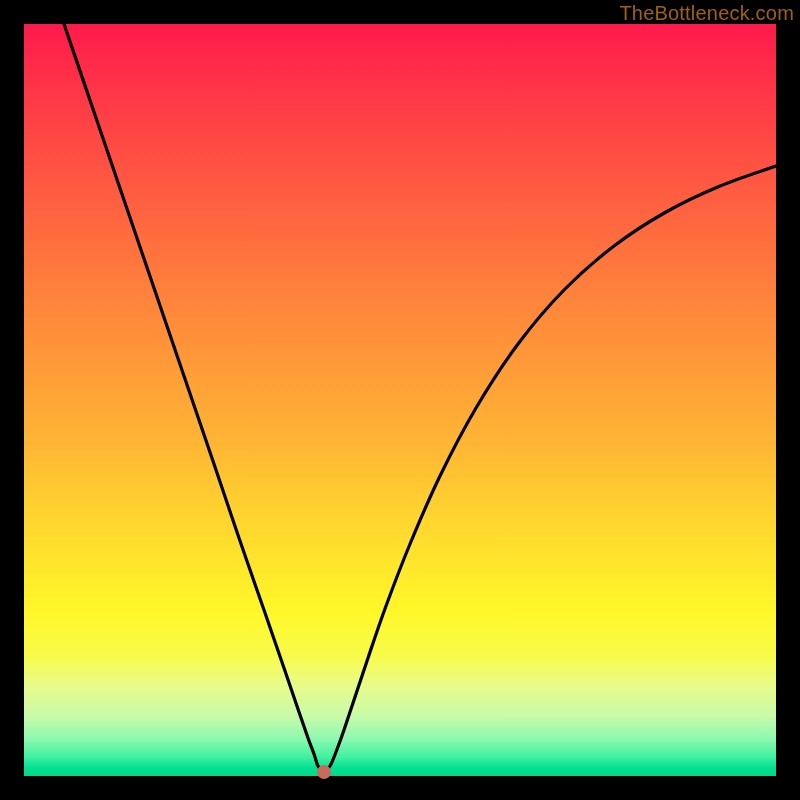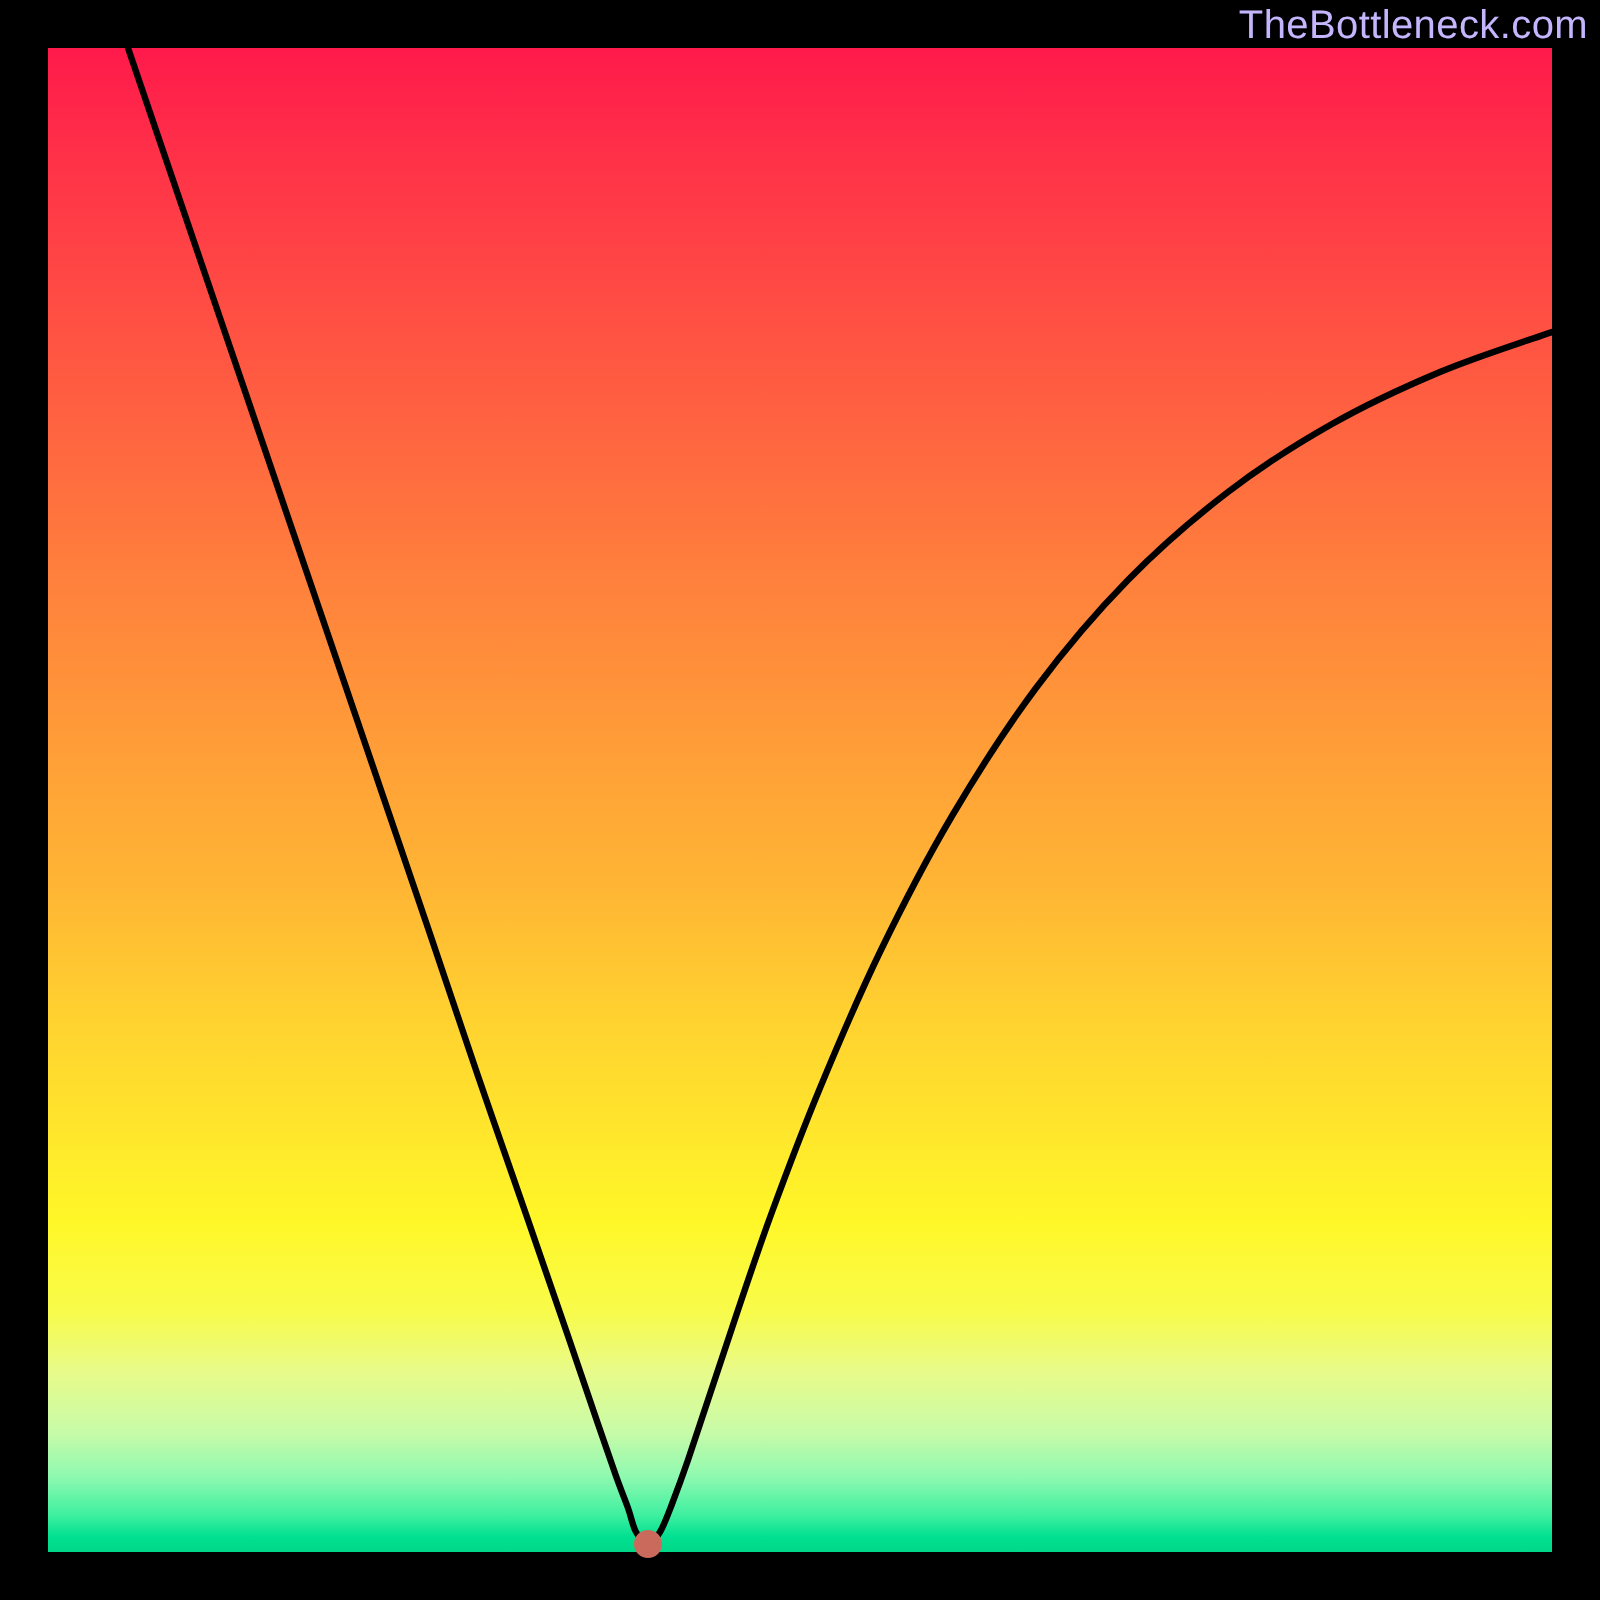--- a/index.html
+++ b/index.html
@@ -59,21 +59,21 @@
     border-radius: 7px;
     background: #c96a5c;
     transform: translate(-50%, -50%);
   }
   .watermark {
     position: absolute;
     top: 2px;
     right: 6px;
     font-family: Arial, Helvetica, sans-serif;
     font-size: 20px;
-    color: #c4b5fd;
+    color: #a16207;
     letter-spacing: 0.2px;
   }
 </style>
 </head>
 <body>
 
 <div class="frame">
   <div class="plot-area">
     <svg class="curve" viewBox="0 0 752 752" preserveAspectRatio="none">
       <path id="curve-path" fill="none" stroke="#000000" stroke-width="3.2" stroke-linecap="round" d="M 40 0 C 45.0 14.7, 60.0 58.7, 70 88 C 80.0 117.3, 90.0 146.7, 100 176 C 110.0 205.3, 120.0 234.7, 130 264 C 140.0 293.3, 150.0 322.7, 160 352 C 170.0 381.3, 180.8 413.0, 190 440 C 199.2 467.0, 206.7 489.7, 215 514 C 223.3 538.3, 232.5 564.3, 240 586 C 247.5 607.7, 254.2 627.0, 260 644 C 265.8 661.0, 271.0 676.3, 275 688 C 279.0 699.7, 281.5 707.0, 284 714 C 286.5 721.0, 288.3 725.3, 290 730 C 291.7 734.7, 292.3 739.0, 294 742 C 295.7 745.0, 298.0 748.0, 300 748 C 302.0 748.0, 304.0 745.3, 306 742 C 308.0 738.7, 309.7 734.0, 312 728 C 314.3 722.0, 317.0 714.7, 320 706 C 323.0 697.3, 326.0 688.0, 330 676 C 334.0 664.0, 338.7 649.7, 344 634 C 349.3 618.3, 355.0 601.0, 362 582 C 369.0 563.0, 377.0 541.7, 386 520 C 395.0 498.3, 405.0 474.7, 416 452 C 427.0 429.3, 439.0 406.0, 452 384 C 465.0 362.0, 479.3 339.7, 494 320 C 508.7 300.3, 524.0 282.3, 540 266 C 556.0 249.7, 573.0 235.0, 590 222 C 607.0 209.0, 624.3 198.0, 642 188 C 659.7 178.0, 677.7 169.7, 696 162 C 714.3 154.3, 742.7 145.3, 752 142"></path>

